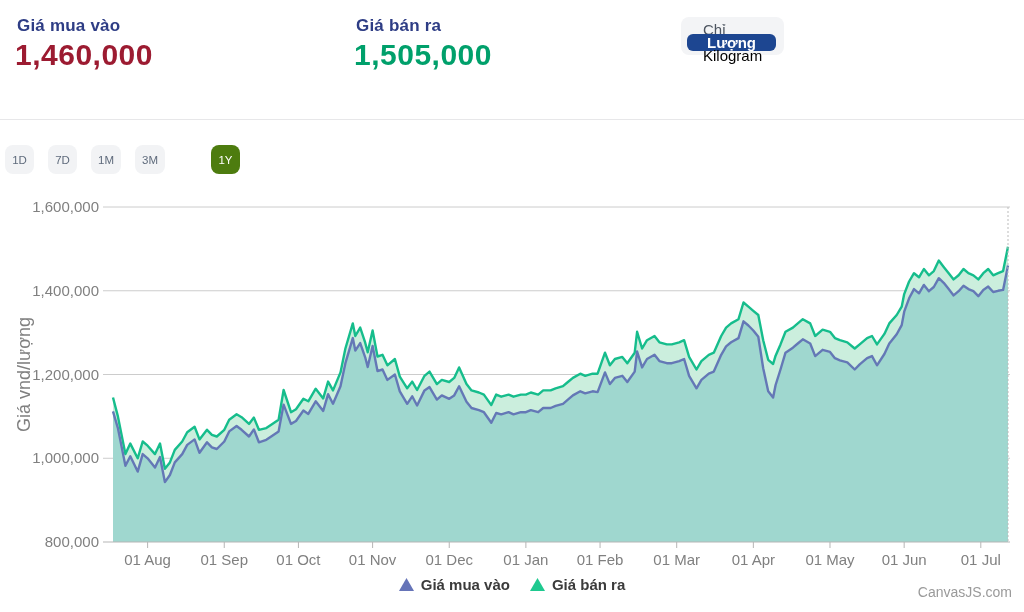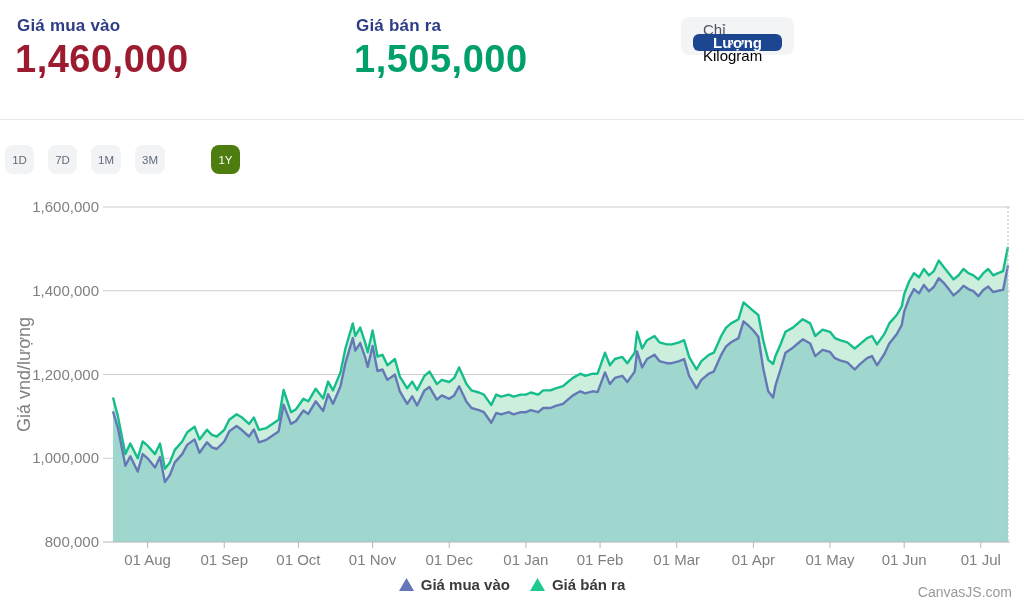--- a/index.html
+++ b/index.html
@@ -2,34 +2,34 @@
 <html><head>
 <meta charset="utf-8">
 <style>
   * { margin:0; padding:0; box-sizing:border-box; }
   html,body { background:#ffffff; }
   body { font-family:"Liberation Sans", sans-serif; }
   .page { position:relative; width:1024px; height:612px; background:#fff; overflow:hidden; }
 
   
   .quote-label { position:absolute; font-size:17px; font-weight:700; color:#2e3d85; letter-spacing:.2px; }
-  .quote-value { position:absolute; font-size:38px; font-weight:700; letter-spacing:.5px; }
+  .quote-value { position:absolute; font-size:30px; font-weight:700; letter-spacing:.5px; }
   .buy-label  { left:17px;  top:16px; }
   .buy-value  { left:15px;  top:38px; color:#9c1b31; }
   .sell-label { left:356px; top:16px; }
   .sell-value { left:354px; top:38px; color:#00a06b; }
   .subtitle { position:absolute; left:4px; top:87px; font-size:15px; font-weight:700; color:#2e3d85; }
 
   
   .seg { position:absolute; left:681px; top:17px; height:38px; display:flex; align-items:flex-start;
          background:#f3f4f6; border-radius:8px; padding:4px;flex-direction:column; }
   .seg-item { height:30px; padding:0 18px; display:flex; align-items:center; justify-content:center;
               font-size:15px; color:#000000; border-radius:6px; cursor:pointer; white-space:nowrap; }
   .seg-item.first { color:#4d5560; }
-  .seg-item.selected { background:#1d4691; color:#ffffff; font-weight:700; height:38px; margin:-4px 8px; padding:0 20px; }
+  .seg-item.selected { background:#1d4691; color:#ffffff; font-weight:700; height:38px; margin:-4px 2px; padding:0 20px; }
 
   .divider { position:absolute; left:0; top:119px; width:1024px; height:1px; background:#e7e7e9; }
 
   
   .ranges { position:absolute; left:5px; top:145px; display:flex; gap:14px; }
   .rbtn { min-width:29px; height:29px; padding:0 7px; display:flex; align-items:center; justify-content:center;
           background:#f2f3f5; color:#5f6b7c; font-size:11.5px; font-weight:400; border-radius:8px; cursor:pointer; }
   .rbtn.selected { background:#4d7c0f; color:#fff;margin-left:32px; }
 
   

